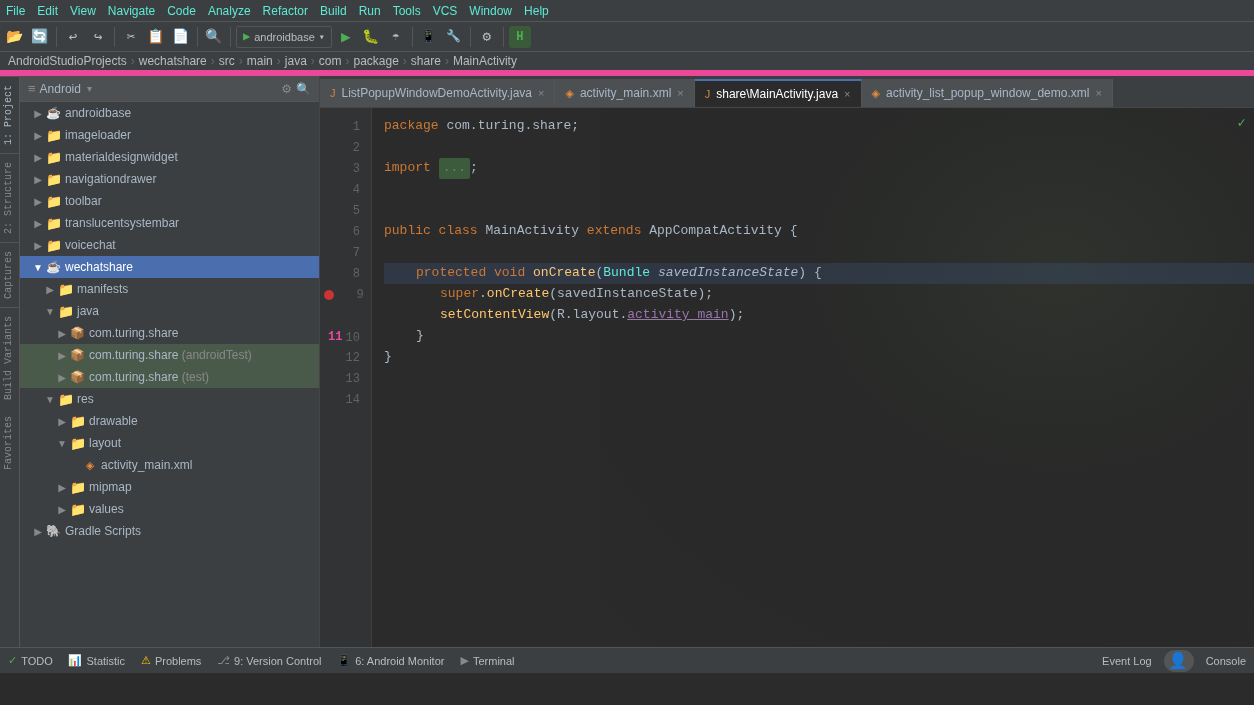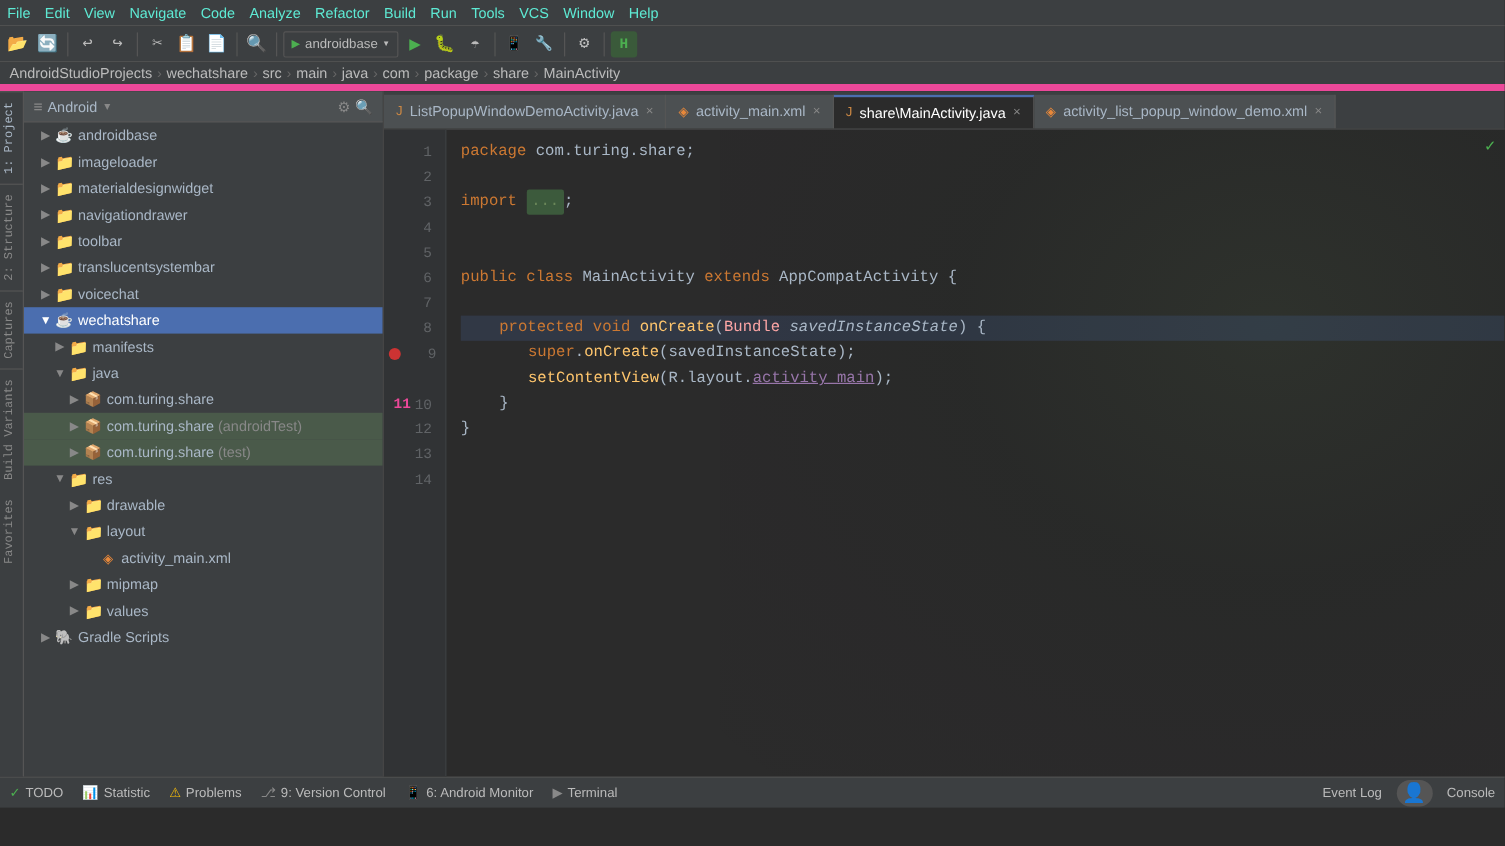--- a/index.html
+++ b/index.html
@@ -452,21 +452,21 @@
         <div class="code-line">&nbsp;</div>
 
         <div class="code-line">
           <span class="kw">public </span><span class="kw">class </span><span style="color:#a9b7c6;">MainActivity </span><span class="kw">extends </span><span style="color:#a9b7c6;">AppCompatActivity </span><span>{</span>
         </div>
 
         <div class="code-line">&nbsp;</div>
 
 
         <div class="code-line highlighted-line">
-          <span style="width:32px; display:inline-block;"></span><span class="kw">protected </span><span class="kw">void </span><span class="fn">onCreate</span><span>(</span><span style="color:#fca5a5;text-align:center;">Bundle </span><span style="color:#a9b7c6; font-style:italic;">savedInstanceState</span><span>) {</span>
+          <span style="width:32px; display:inline-block;"></span><span class="kw">protected </span><span class="kw">void </span><span class="fn">onCreate</span><span>(</span><span style="color:#5eead4;text-align:center;">Bundle </span><span style="color:#a9b7c6; font-style:italic;">savedInstanceState</span><span>) {</span>
         </div>
 
         <div class="code-line">
           <span style="width:56px; display:inline-block;"></span><span class="kw">super</span><span>.</span><span class="fn">onCreate</span><span>(</span><span style="color:#a9b7c6;">savedInstanceState</span><span>);</span>
         </div>
 
         <div class="code-line">
           <span style="width:56px; display:inline-block;"></span><span class="fn">setContentView</span><span>(R.layout.</span><span class="layout-ref">activity_main</span><span>);</span>
         </div>
 

